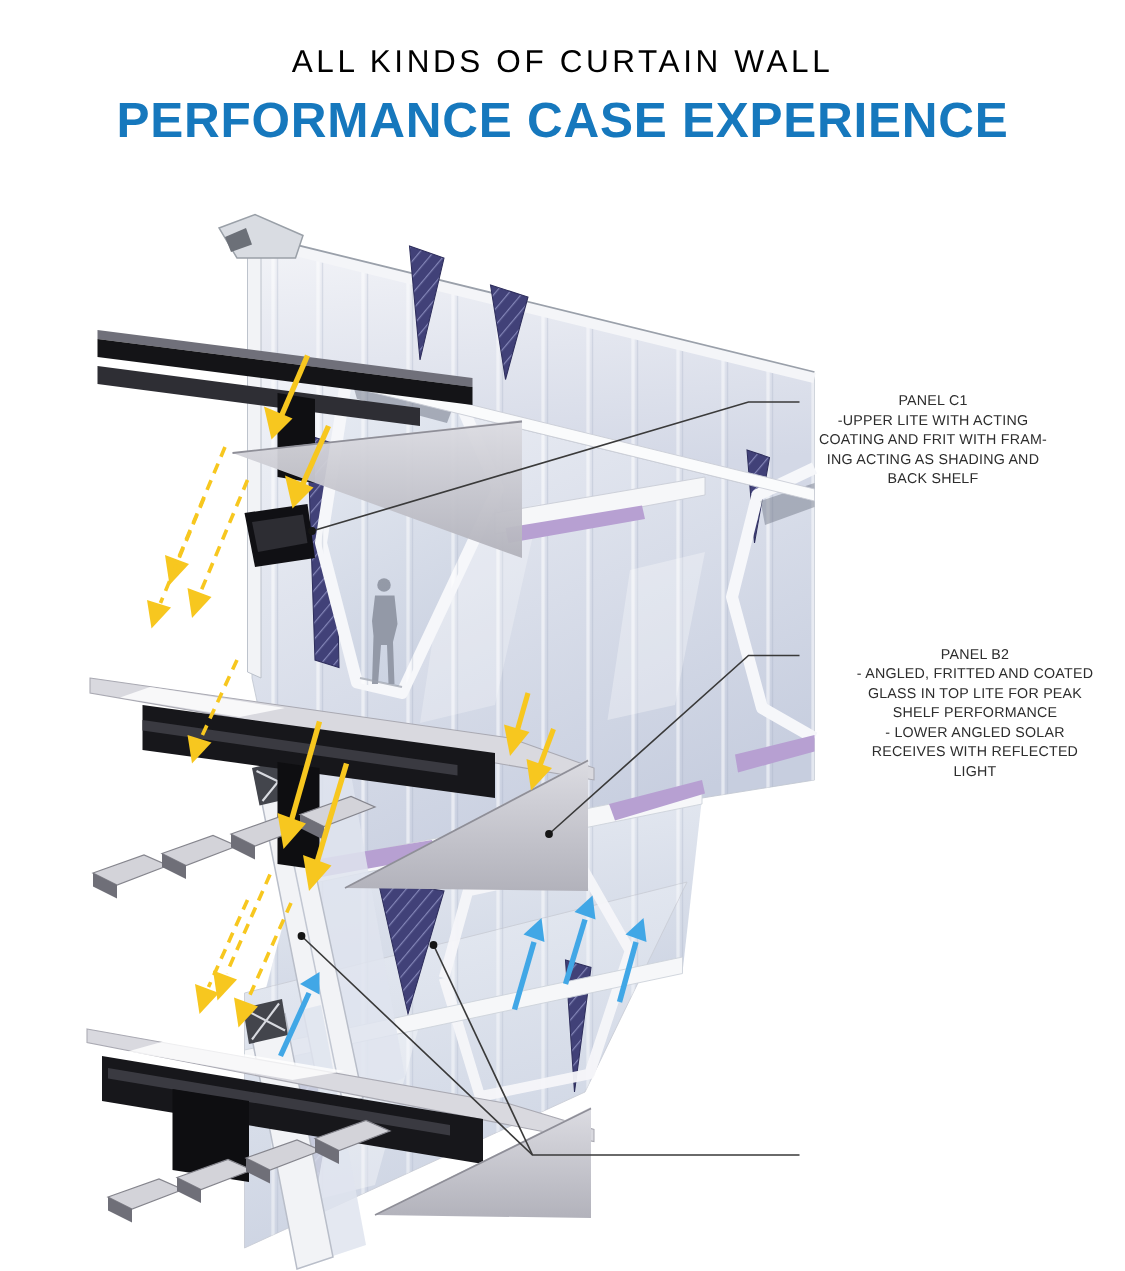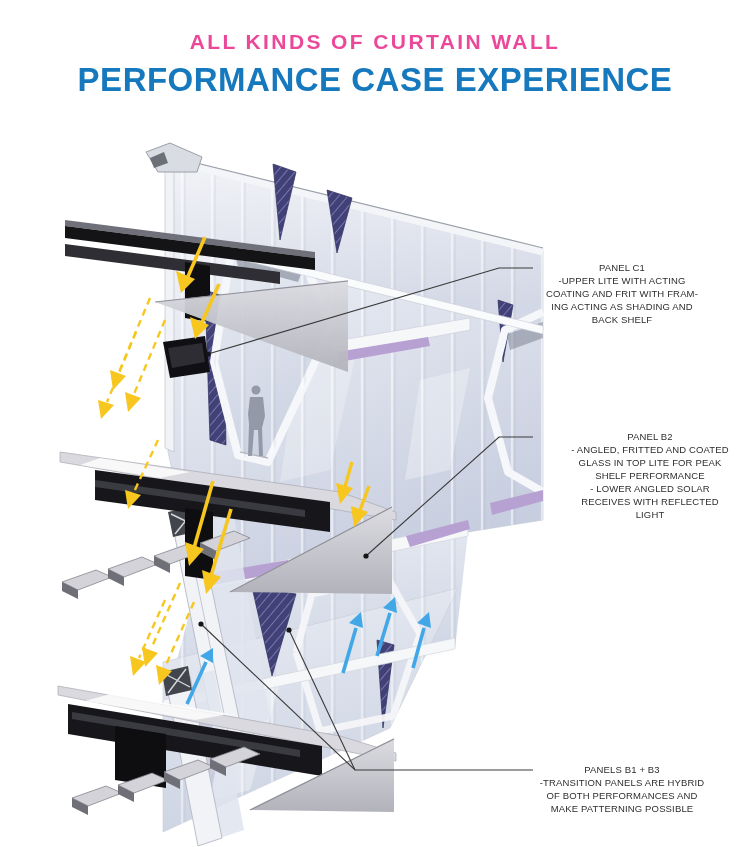--- a/index.html
+++ b/index.html
@@ -1,19 +1,19 @@
 <!DOCTYPE html>
 <html><head>
 <meta charset="utf-8">
 <style>
   html,body{margin:0;padding:0;background:#fff;}
   .stage{position:relative;width:750px;height:847px;background:#ffffff;overflow:hidden;
          font-family:"Liberation Sans",sans-serif;}
   .title-block{position:absolute;top:30px;left:0;width:750px;text-align:center;}
-  .title-sub{font-size:21px;letter-spacing:2.4px;color:#ec4899;font-weight:700;}
+  .title-sub{font-size:21px;letter-spacing:2.4px;color:#000000;font-weight:400;}
   .title-main{margin-top:7px;font-size:33px;letter-spacing:0.5px;color:#1678bd;font-weight:700;}
   .svg-wrap{position:absolute;left:0;top:0;width:750px;height:847px;}
   .annotation{position:absolute;width:170px;font-size:9.5px;line-height:13px;
               color:#2d2d2d;letter-spacing:0.15px;text-align:center;}
   .annotation .label{margin-bottom:0px;}
   .ann-c1{left:537px;top:261px;}
   .ann-b2{left:537px;top:430px;margin-left:28px;}
   .ann-b1b3{left:537px;top:763px;}
 </style>
 </head>
@@ -310,20 +310,14 @@
   <div class="annotation ann-b2">
     <div class="label">PANEL B2</div>
     <div>- ANGLED, FRITTED AND COATED</div>
     <div>GLASS IN TOP LITE FOR PEAK</div>
     <div>SHELF PERFORMANCE</div>
     <div>- LOWER ANGLED SOLAR</div>
     <div>RECEIVES WITH REFLECTED</div>
     <div>LIGHT</div>
   </div>
 
-  <div class="annotation ann-b1b3">
-    <div class="label">PANELS B1 + B3</div>
-    <div>-TRANSITION PANELS ARE HYBRID</div>
-    <div>OF BOTH PERFORMANCES AND</div>
-    <div>MAKE PATTERNING POSSIBLE</div>
-  </div>
 
 </div>
 
 </body></html>

